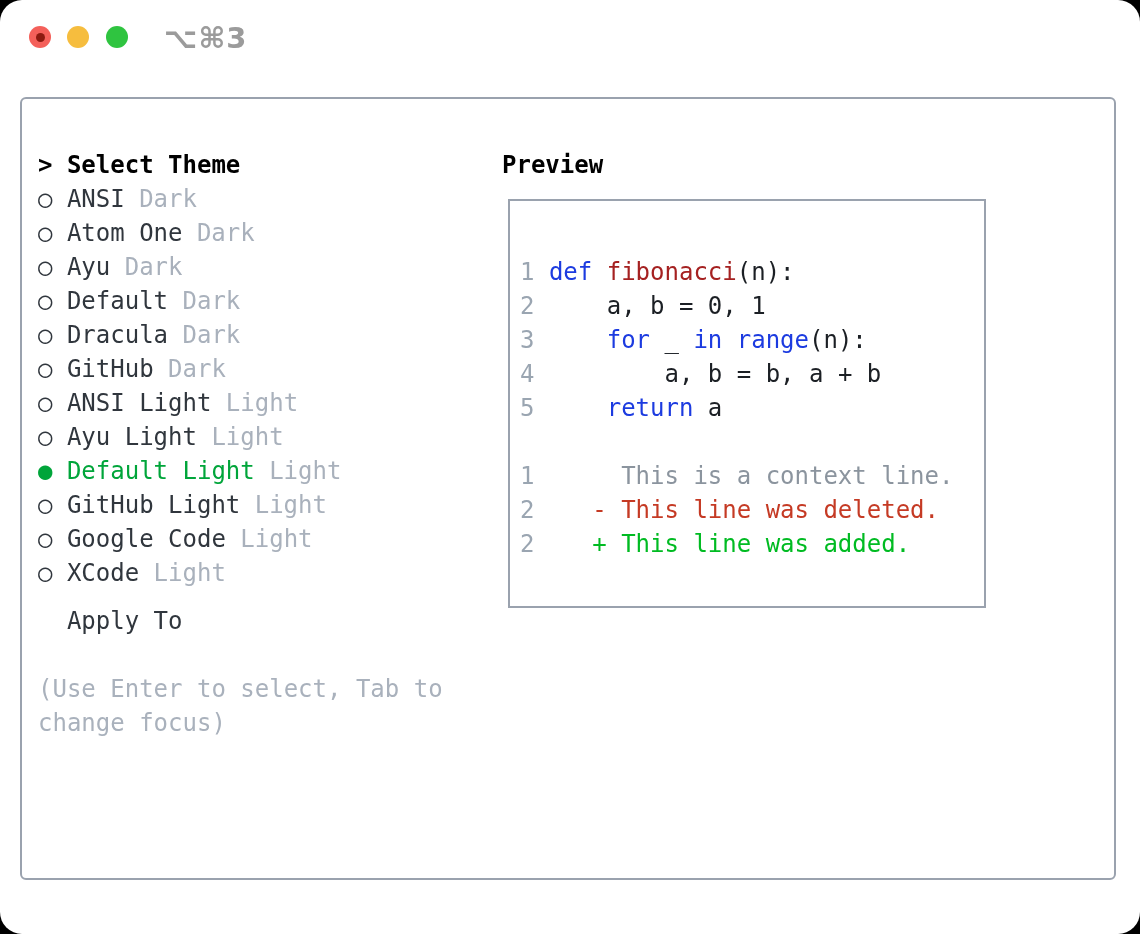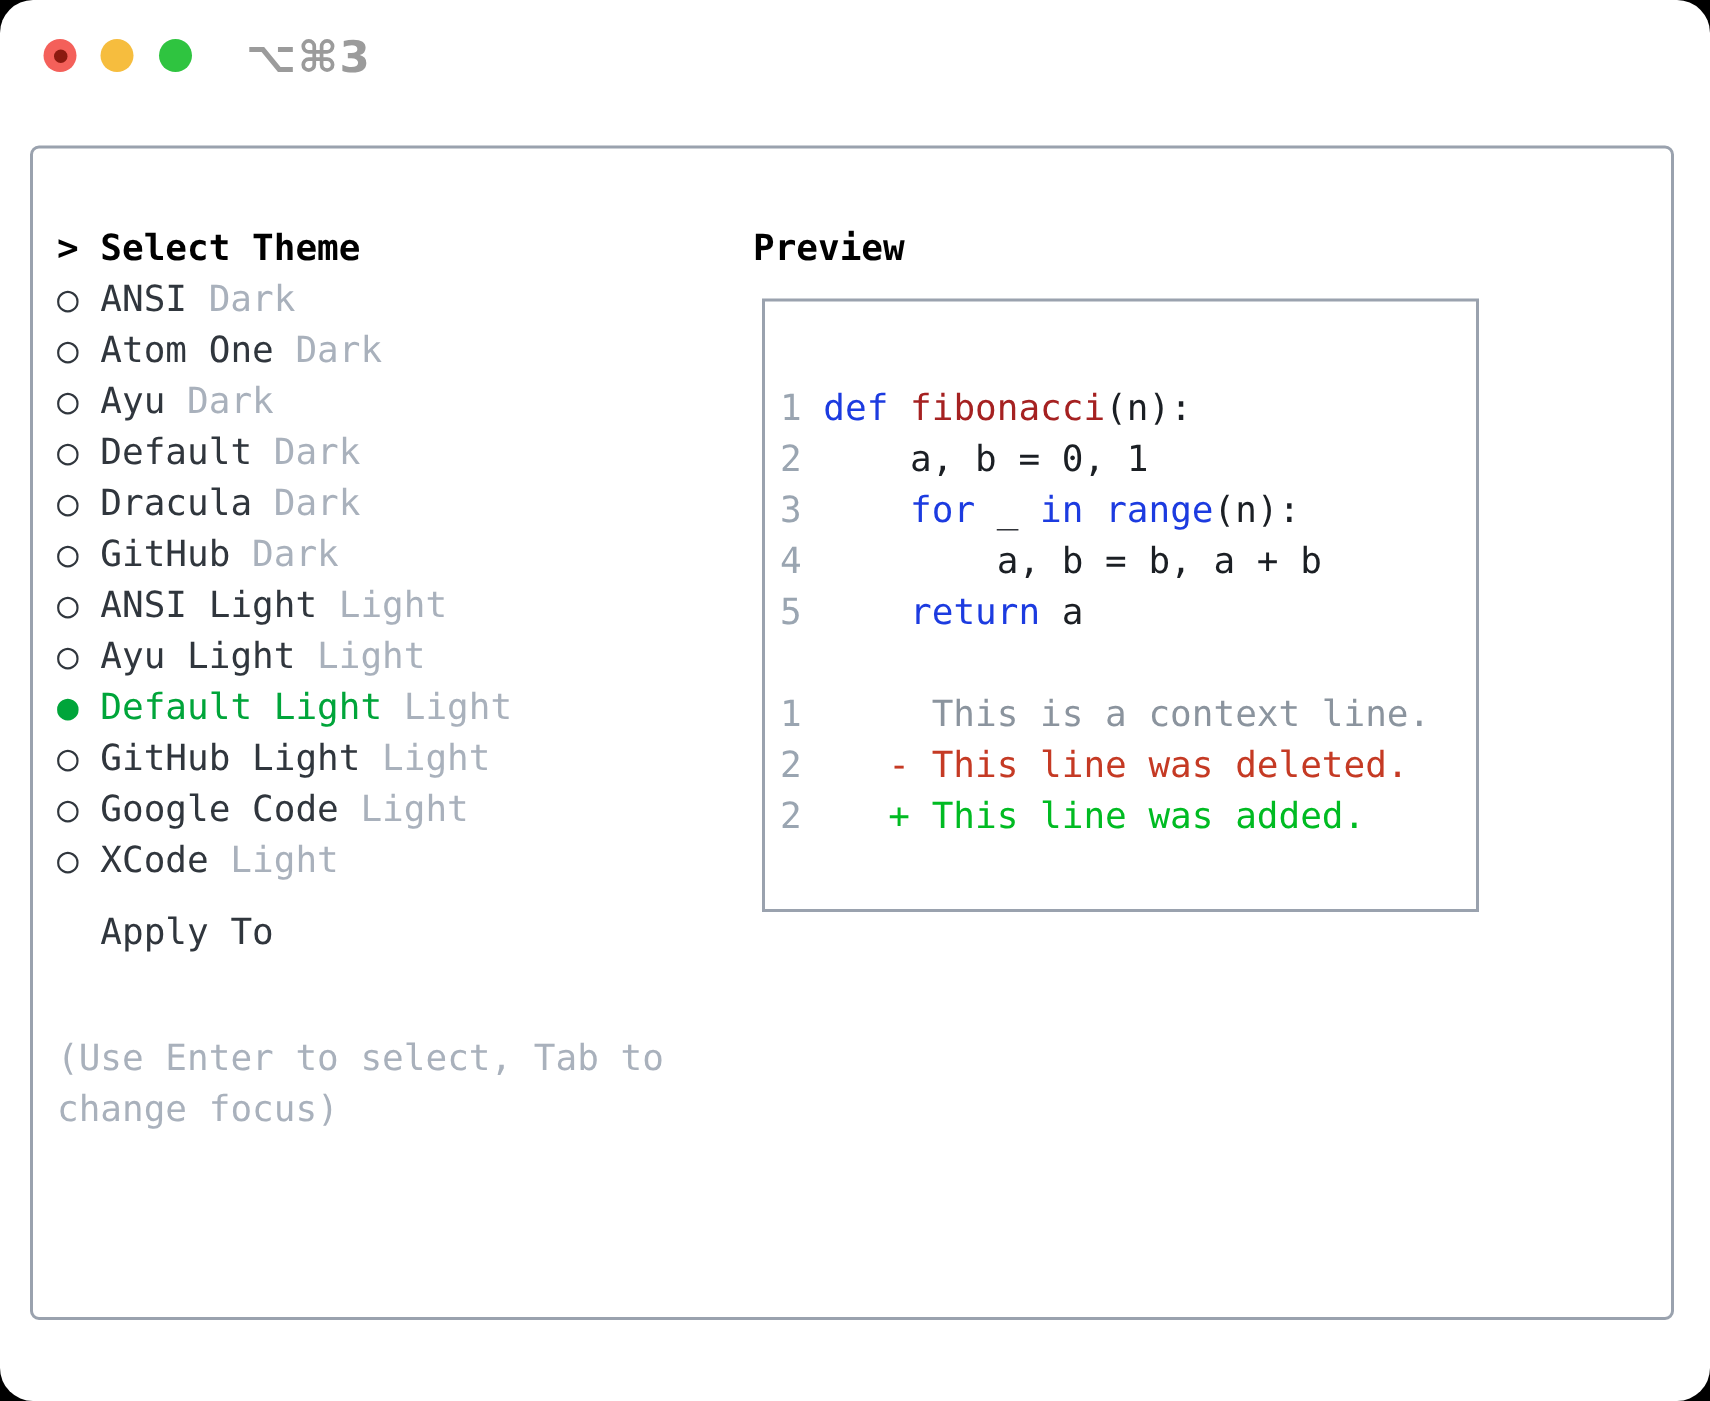--- a/index.html
+++ b/index.html
@@ -35,21 +35,21 @@
     position:absolute; left:16px; top:49px; width:456px;
     font-size:24px; line-height:34px; color:var(--item-dark,#30363d);
   }
   .row { white-space:pre; height:34px; }
   .row .marker { display:inline-block; width:2ch; }
   .row .tag { color:var(--tag-gray,#a9b1bc); padding-left:1ch; }
   .row.selected .marker, .row.selected .name { color:var(--selected-green,#00a53a); }
   .row.title-row, .row.title-row .marker { font-weight:bold; color:#000; }
   .apply-block { margin-top:14px; }
   .help {
-    margin-top:50px; color:var(--tag-gray,#a9b1bc); line-height:34px; width:450px;
+    margin-top:34px; color:var(--tag-gray,#a9b1bc); line-height:34px; width:450px;
   }
 
   
   .preview-title {
     position:absolute; left:480px; top:49px; font-size:24px; line-height:34px;
     font-weight:bold; color:#000;
   }
   .preview-box {
     position:absolute; left:486px; top:100px; width:478px; height:409px;
     border:2px solid var(--border-gray,#9aa2ae); background:#fff;

